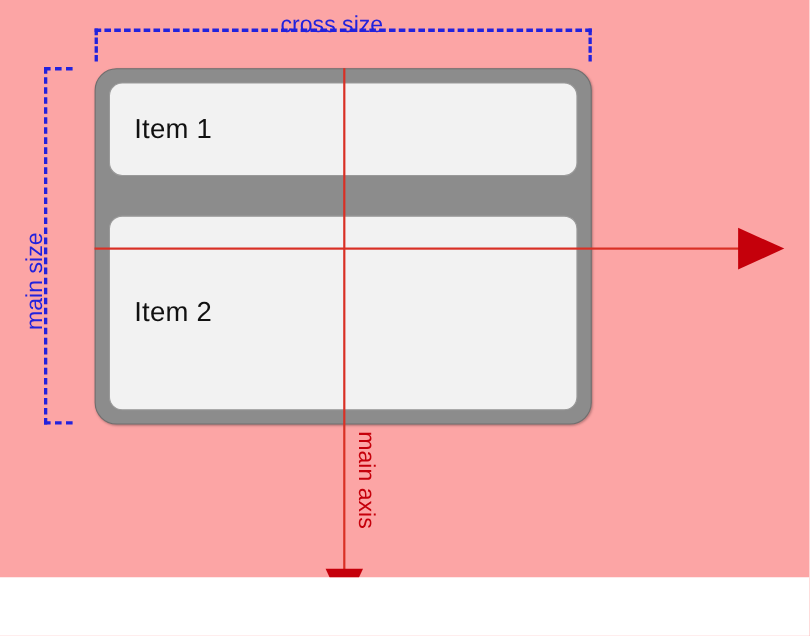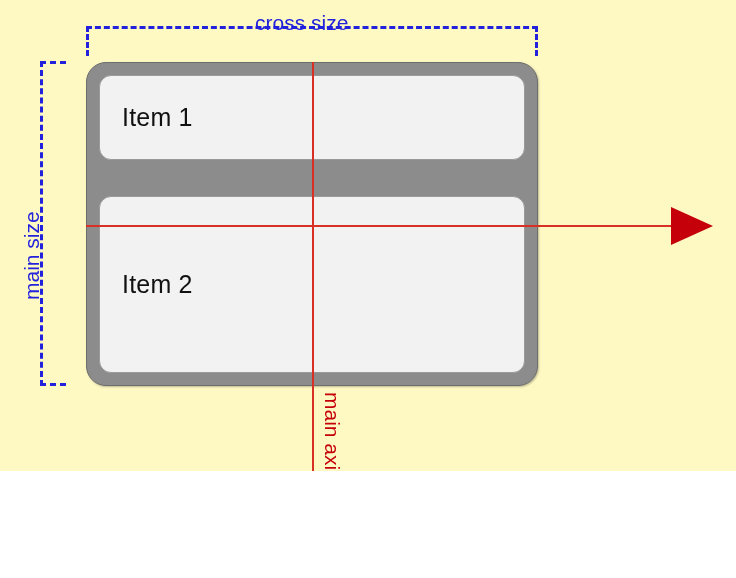--- a/index.html
+++ b/index.html
@@ -6,22 +6,22 @@
     margin: 0;
     padding: 0;
     background: #ffffff;
   }
   body {
     font-family: "Liberation Sans", sans-serif;
   }
   #canvas {
     position: relative;
     width: 736px;
-    height: 471px;
-    background: #fef9c3;
+    height: 525px;
+    background: #fca5a5;
     overflow: hidden;
   }
 
   
   .flex-container {
     position: absolute;
     left: 86px;
     top: 62px;
     width: 452px;
     height: 324px;

